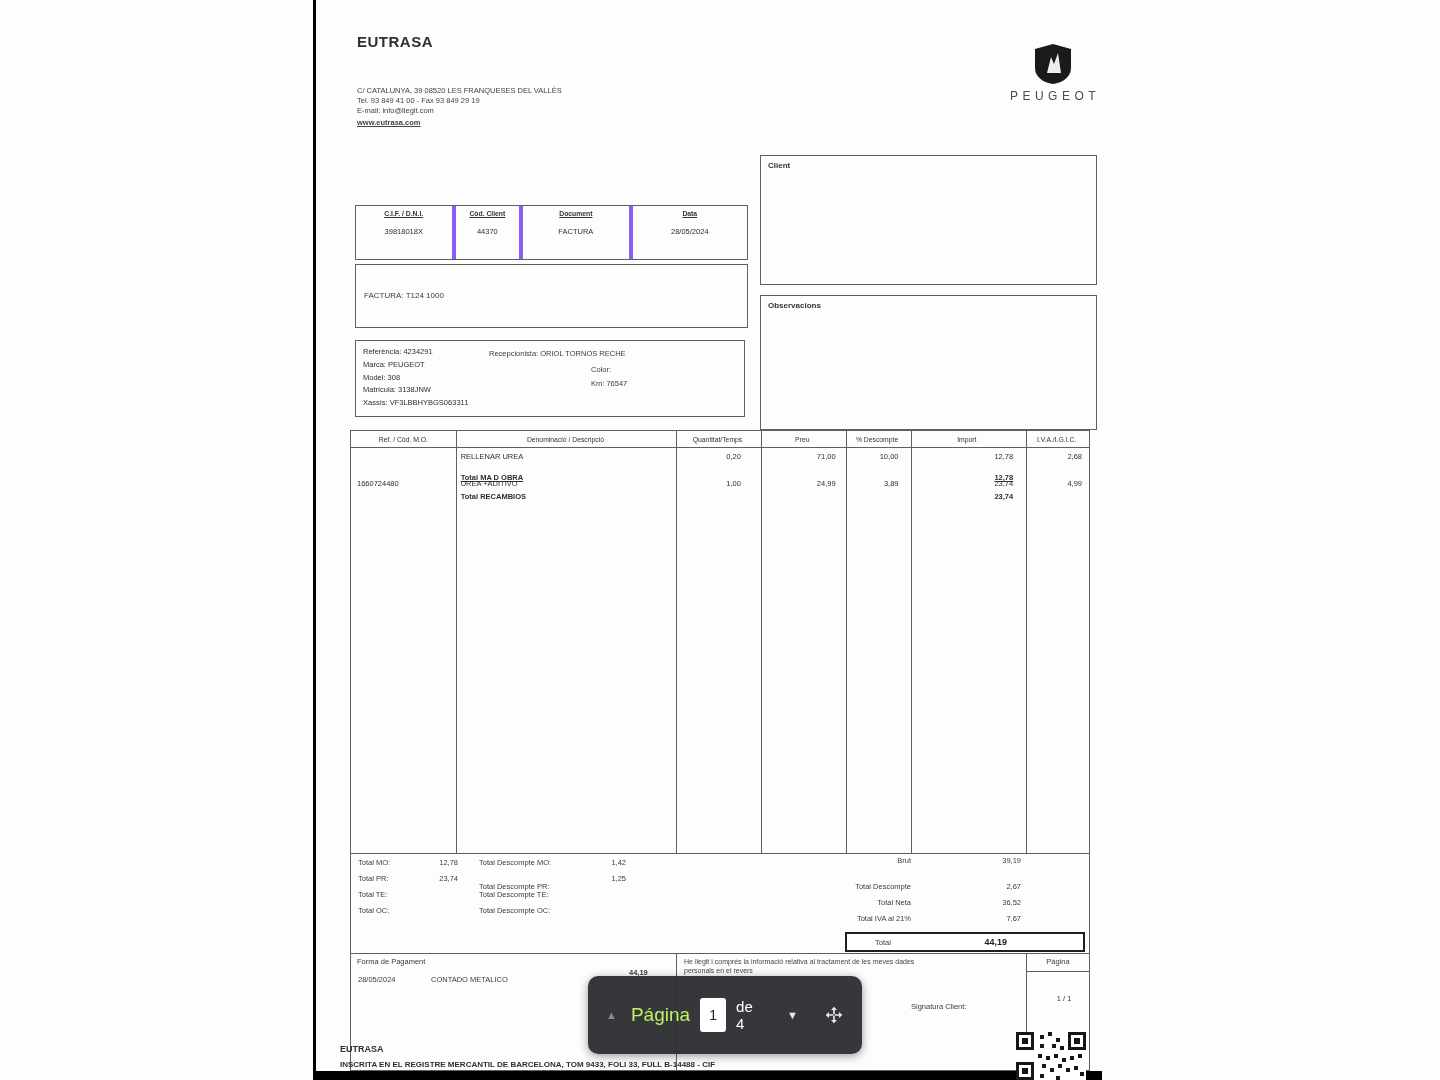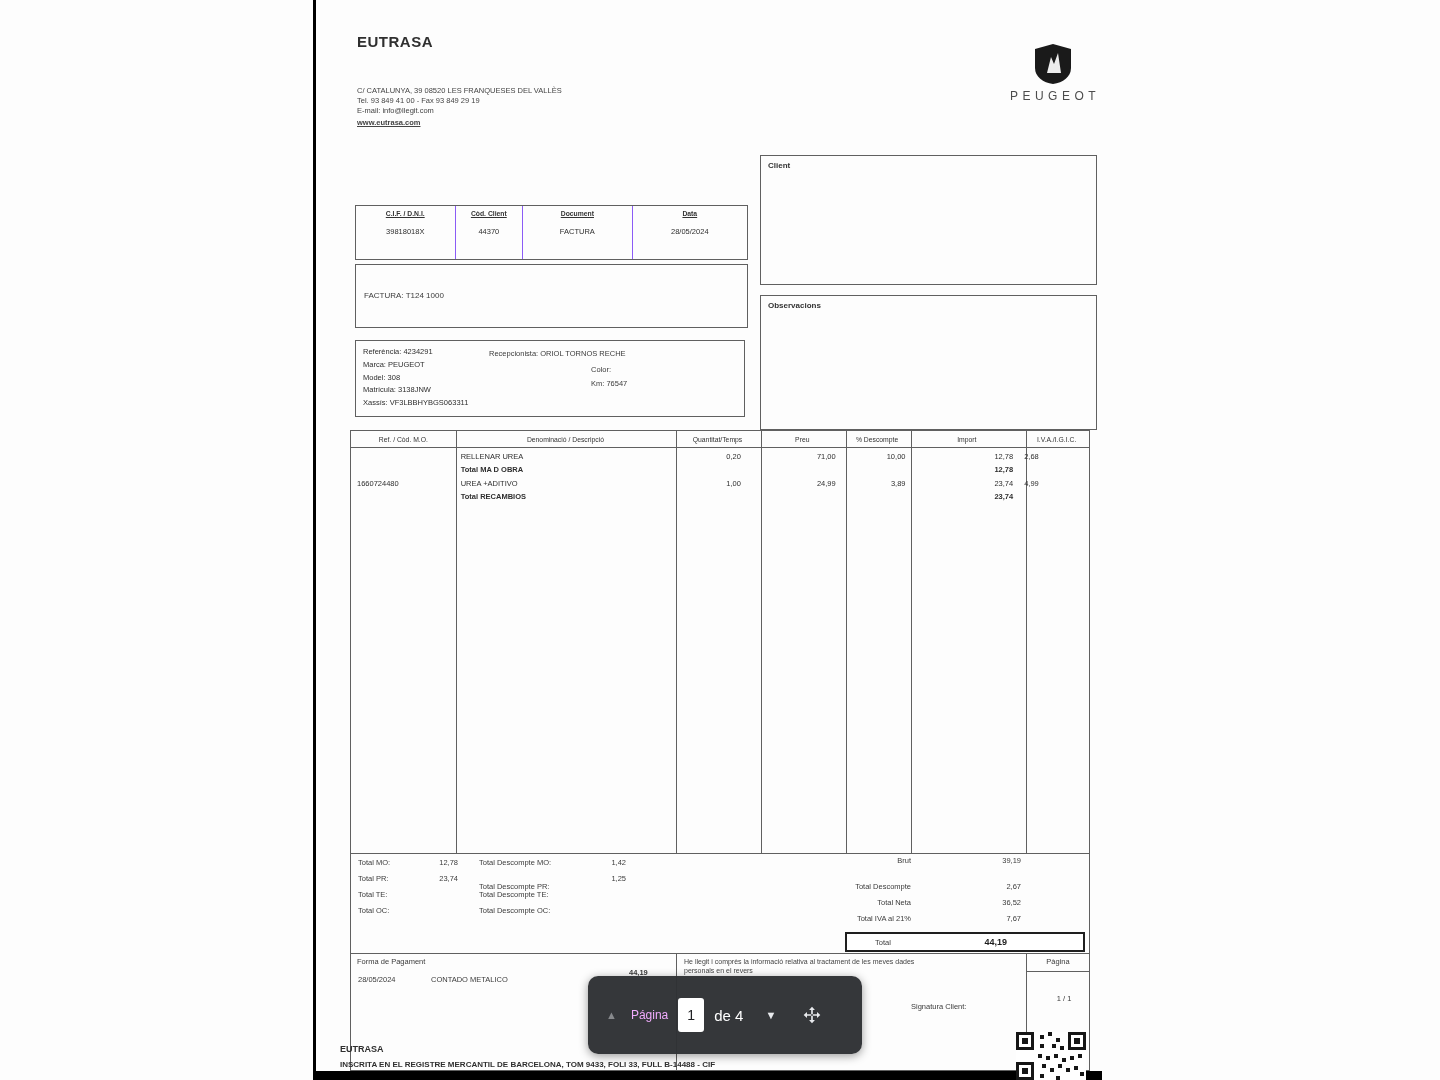--- a/index.html
+++ b/index.html
@@ -17,59 +17,59 @@
   .company-contact span { display:block; white-space:nowrap; }
   .company-contact .web { font-weight:bold; text-decoration:underline; margin-top:2px; }
   
   .brand { position:absolute; left:1003px; top:44px; width:100px; text-align:center; }
   .brand svg { display:block; margin:0 auto; }
   .brand-name { font-size:12px; letter-spacing:4.5px; color:#4c4c4c; margin-top:5px; padding-left:4px; }
   
   .box-label { font-size:8px; font-weight:bold; padding:5px 7px; color:#333; }
   
   .idcols { display:flex; height:100%; }
-  .idcol { border-right:1px solid #8b5cf6; height:100%; }
+  .idcol { border-right:4px solid #8b5cf6; height:100%; }
   .idcol:last-child { border-right:none; }
   .id-label { margin-top:4px; font-size:6.8px; font-weight:bold; text-align:center; text-decoration:underline; color:#333; }
   .id-value { margin-top:10px; font-size:7.5px; text-align:center; color:#2e2e2e; }
   
   .ithead { display:flex; height:17px; border-bottom:1px solid #606060; align-items:center; font-size:6.8px; color:#333; }
   .ithead span { text-align:center; }
   .w1{width:105px}.w2{width:220px}.w3{width:85px}.w4{width:85px}.w5{width:65px}.w6{width:115px}.w7{width:65px}
   .vline { position:absolute; top:0; bottom:0; width:1px; background:#606060; }
   .irow { position:absolute; display:flex; width:100%; font-size:7.5px; color:#2e2e2e; }
   .irow span { display:block; }
   .c1{width:105px;padding-left:6px}
   .c2{width:220px;padding-left:5px}
   .c3{width:85px;text-align:right;padding-right:19px}
   .c4{width:85px;text-align:right;padding-right:9px}
-  .c5{width:65px;text-align:right;padding-right:4px}
+  .c5{width:65px;text-align:right;padding-right:11px}
   .c6{width:115px;text-align:right;padding-right:11px}
-  .c7{width:65px;padding-right:7px}
+  .c7{width:65px;text-align:right;padding-right:7px}
   
   .veh-left { position:absolute; left:7px; top:5px; font-size:7.5px; line-height:12.8px; color:#2e2e2e; }
   .veh-left span { display:block; white-space:nowrap; }
   
   .t75 { font-size:7.5px; }
   .t7 { font-size:7px; }
   
   .total-box { position:absolute; left:845px; top:932px; width:240px; height:20px; border:2px solid #1f1f1f; background:#fff; }
   
   .edge-left { position:absolute; left:313px; top:0; width:3px; height:1080px; background:#000; }
   .edge-bottom { position:absolute; left:313px; top:1071px; width:789px; height:9px; background:#000; }
   
   .toolbar {
     position:absolute; left:588px; top:976px; width:274px; height:78px;
     background:rgba(46,49,52,0.97); border-radius:10px; z-index:50;
     display:flex; align-items:center; padding:0 18px;
     box-shadow:0 2px 10px rgba(0,0,0,0.4);
   }
   .tb-btn { background:none; border:none; padding:0; cursor:pointer; display:flex; align-items:center; }
   .tb-up { color:#87898c; font-size:11px; margin-right:14px; }
-  .tb-label { color:#f0abfc; font-size:12px; margin-right:10px; font-family:"Liberation Sans", sans-serif; }
+  .tb-label { color:#bef264; font-size:19px; margin-right:10px; font-family:"Liberation Sans", sans-serif; }
   .tb-input { width:26px; height:34px; border:none; border-radius:3px; background:#fff; color:#202124;
     text-align:center; font-size:14px; margin-right:10px; font-family:"Liberation Sans", sans-serif; padding:0; }
   .tb-total { color:#fff; font-size:15px; margin-right:22px; }
   .tb-down { color:#e8eaed; font-size:11px; margin-right:26px; }
 </style>
 </head>
 <body>
 
 <div style="position:absolute;inset:0;">
 
@@ -157,21 +157,21 @@
 
     <div class="irow" style="top:21px;">
       <span class="c1"></span>
       <span class="c2">RELLENAR UREA</span>
       <span class="c3">0,20</span>
       <span class="c4">71,00</span>
       <span class="c5">10,00</span>
       <span class="c6">12,78</span>
       <span class="c7">2,68</span>
     </div>
-    <div class="irow b" style="top:34px;">
+    <div class="irow b" style="top:42px;text-decoration:underline;">
       <span class="c1"></span>
       <span class="c2">Total MA D OBRA</span>
       <span class="c3"></span>
       <span class="c4"></span>
       <span class="c5"></span>
       <span class="c6">12,78</span>
       <span class="c7"></span>
     </div>
     <div class="irow" style="top:48px;">
       <span class="c1">1660724480</span>

